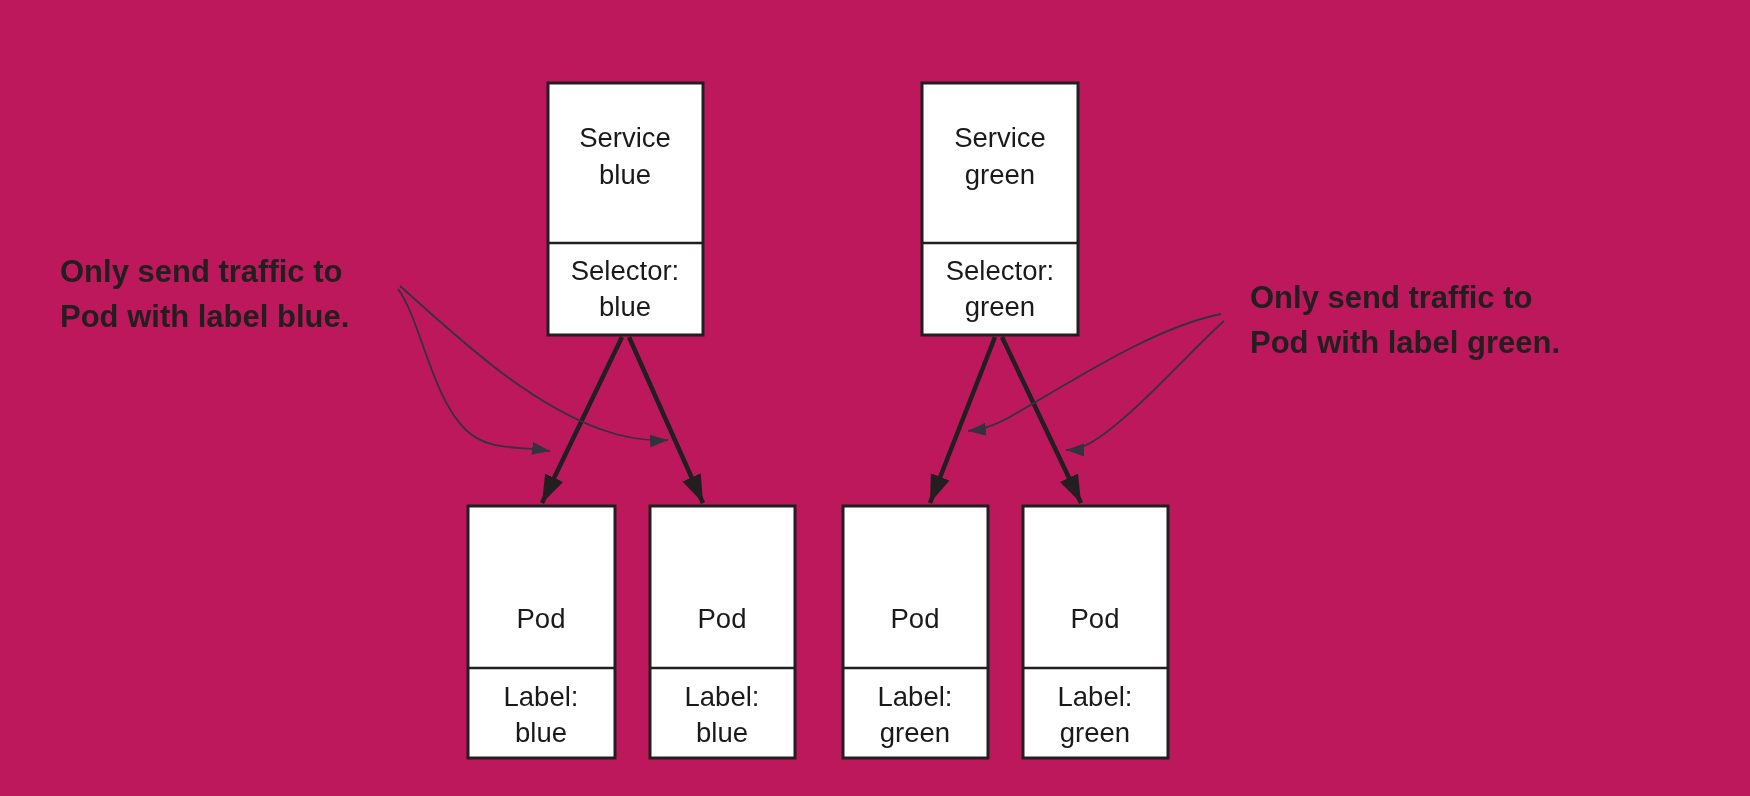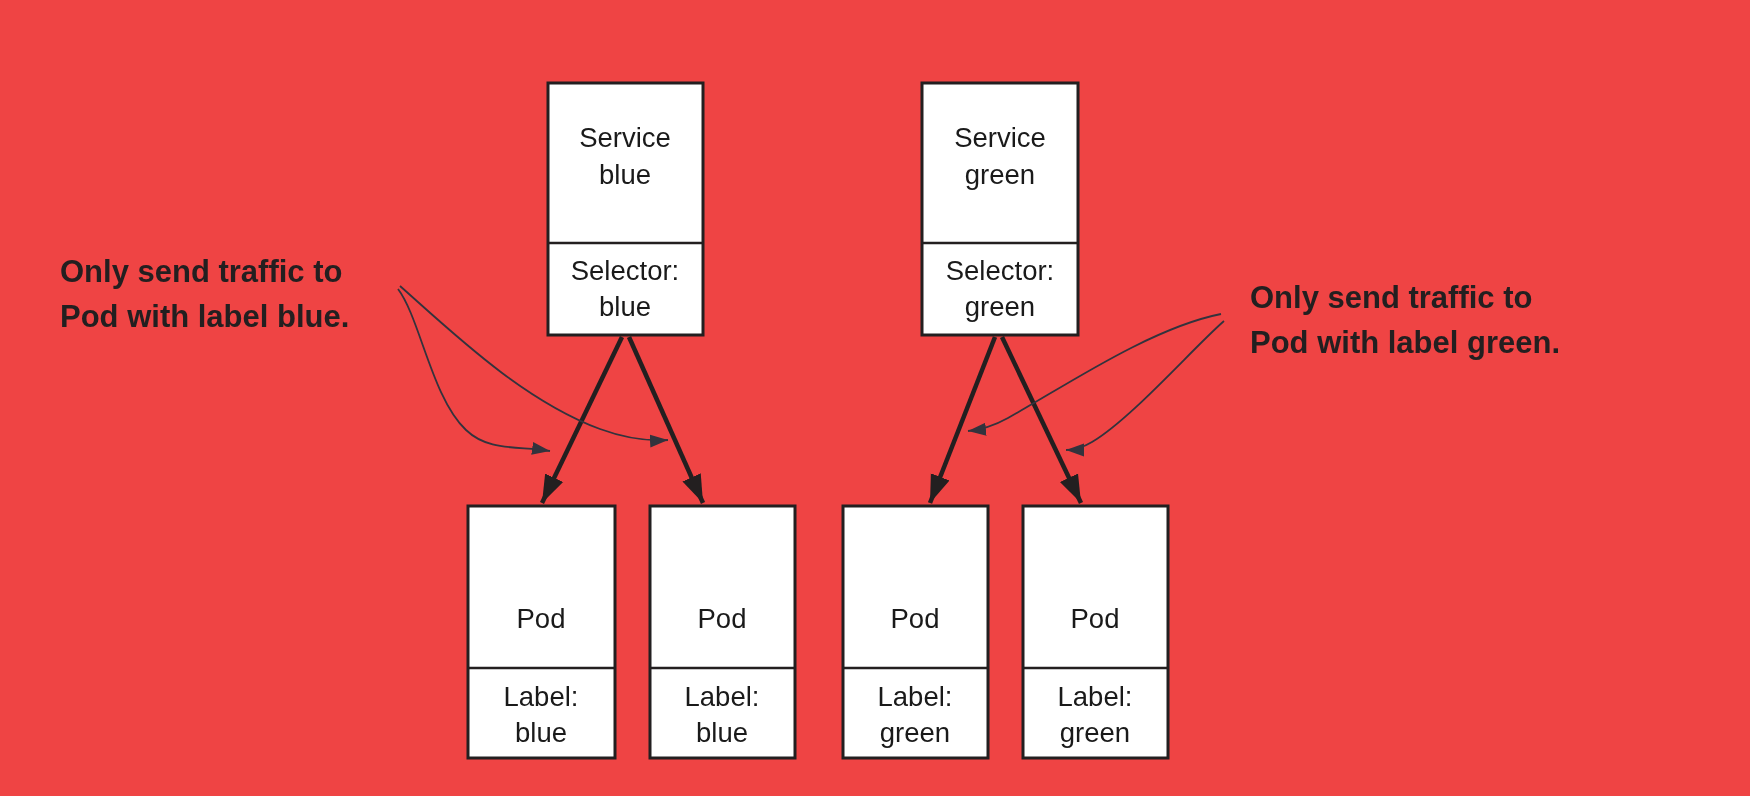--- a/index.html
+++ b/index.html
@@ -1,20 +1,20 @@
 <!DOCTYPE html>
 <html><head>
 <meta charset="utf-8">
 <style>
   html, body { margin: 0; padding: 0; background: #ffffff; }
   .stage {
     position: relative;
     width: 1750px;
     height: 796px;
-    background: #ef4444;
+    background: #be185d;
     font-family: "Liberation Sans", sans-serif;
     overflow: hidden;
   }
   svg { display: block; }
   .box-rect { fill: #ffffff; stroke: #231f20; stroke-width: 3; }
   .divider { stroke: #231f20; stroke-width: 2.6; }
   .box-text {
     fill: #1a1a1a;
     font-family: "Liberation Sans", sans-serif;
     font-size: 27.5px;

